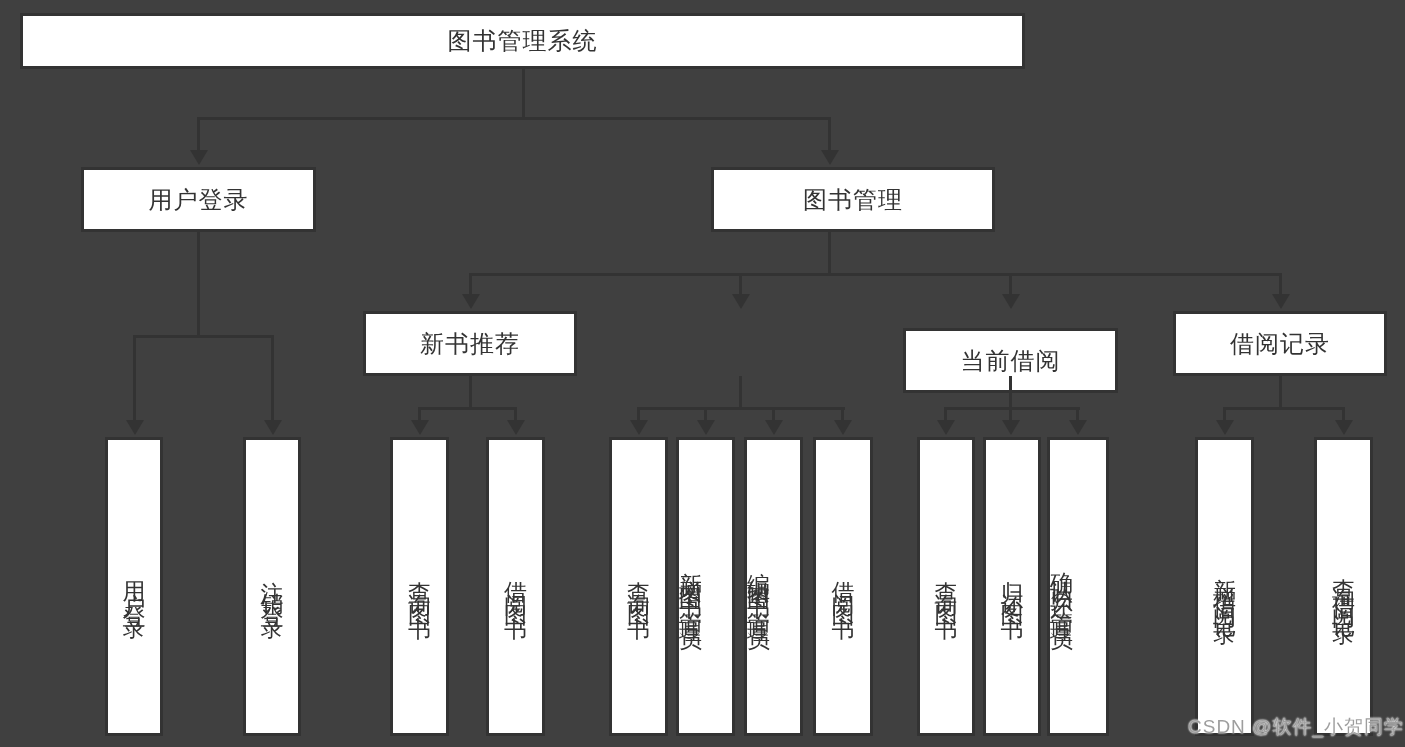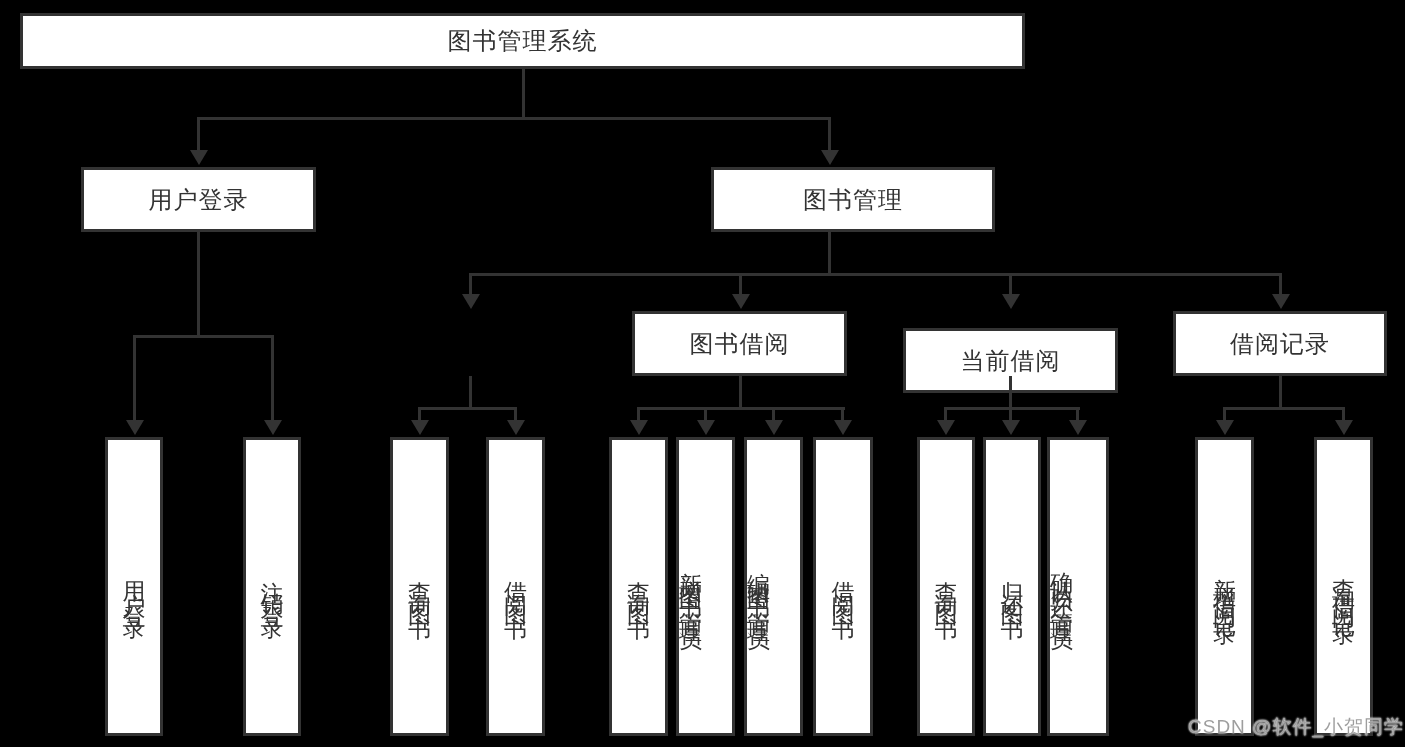--- a/index.html
+++ b/index.html
@@ -2,21 +2,21 @@
 <html><head>
 <meta charset="utf-8">
 <style>
   :root{
     --line:#333333;
     --text:#333333;
     --wm:#9e9e9e;
   }
   html,body{margin:0;padding:0;background:#ffffff;}
   .canvas{
-    position:relative;width:1405px;height:747px;background:#000000;
+    position:relative;width:1405px;height:747px;background:#404040;
     font-family:"Liberation Sans",sans-serif;overflow:hidden;
   }
   .box{
     position:absolute;box-sizing:border-box;border:3px solid var(--line);
     background:#fff;display:flex;align-items:center;justify-content:center;
     font-size:24px;color:var(--text);letter-spacing:1px;white-space:nowrap;
   }
   .vbox{
     position:absolute;box-sizing:border-box;border:3px solid var(--line);
     background:#fff;display:flex;align-items:center;justify-content:center;
@@ -70,22 +70,22 @@
   <div class="arrow" style="left:133px;top:335px;height:85px;"></div>
   <div class="arrow" style="left:271px;top:335px;height:85px;"></div>
 
   <div class="vline" style="left:828px;top:232px;height:44px;"></div>
   <div class="hline" style="left:469px;top:273px;width:812px;"></div>
   <div class="arrow" style="left:469px;top:273px;height:21px;"></div>
   <div class="arrow" style="left:739px;top:273px;height:21px;"></div>
   <div class="arrow" style="left:1009px;top:273px;height:21px;"></div>
   <div class="arrow" style="left:1279px;top:273px;height:21px;"></div>
 
-  <div class="box" style="left:632px;top:311px;width:215px;height:65px;">
-    <span>图书借阅</span>
+  <div class="box" style="left:363px;top:311px;width:214px;height:65px;">
+    <span>新书推荐</span>
   </div>
   <div class="box" style="left:903px;top:311px;width:215px;height:65px;margin-top:17px;">
     <span>当前借阅</span>
   </div>
   <div class="box" style="left:1173px;top:311px;width:214px;height:65px;">
     <span>借阅记录</span>
   </div>
 
   <div class="vline" style="left:469px;top:376px;height:34px;"></div>
   <div class="hline" style="left:418px;top:407px;width:99px;"></div>

